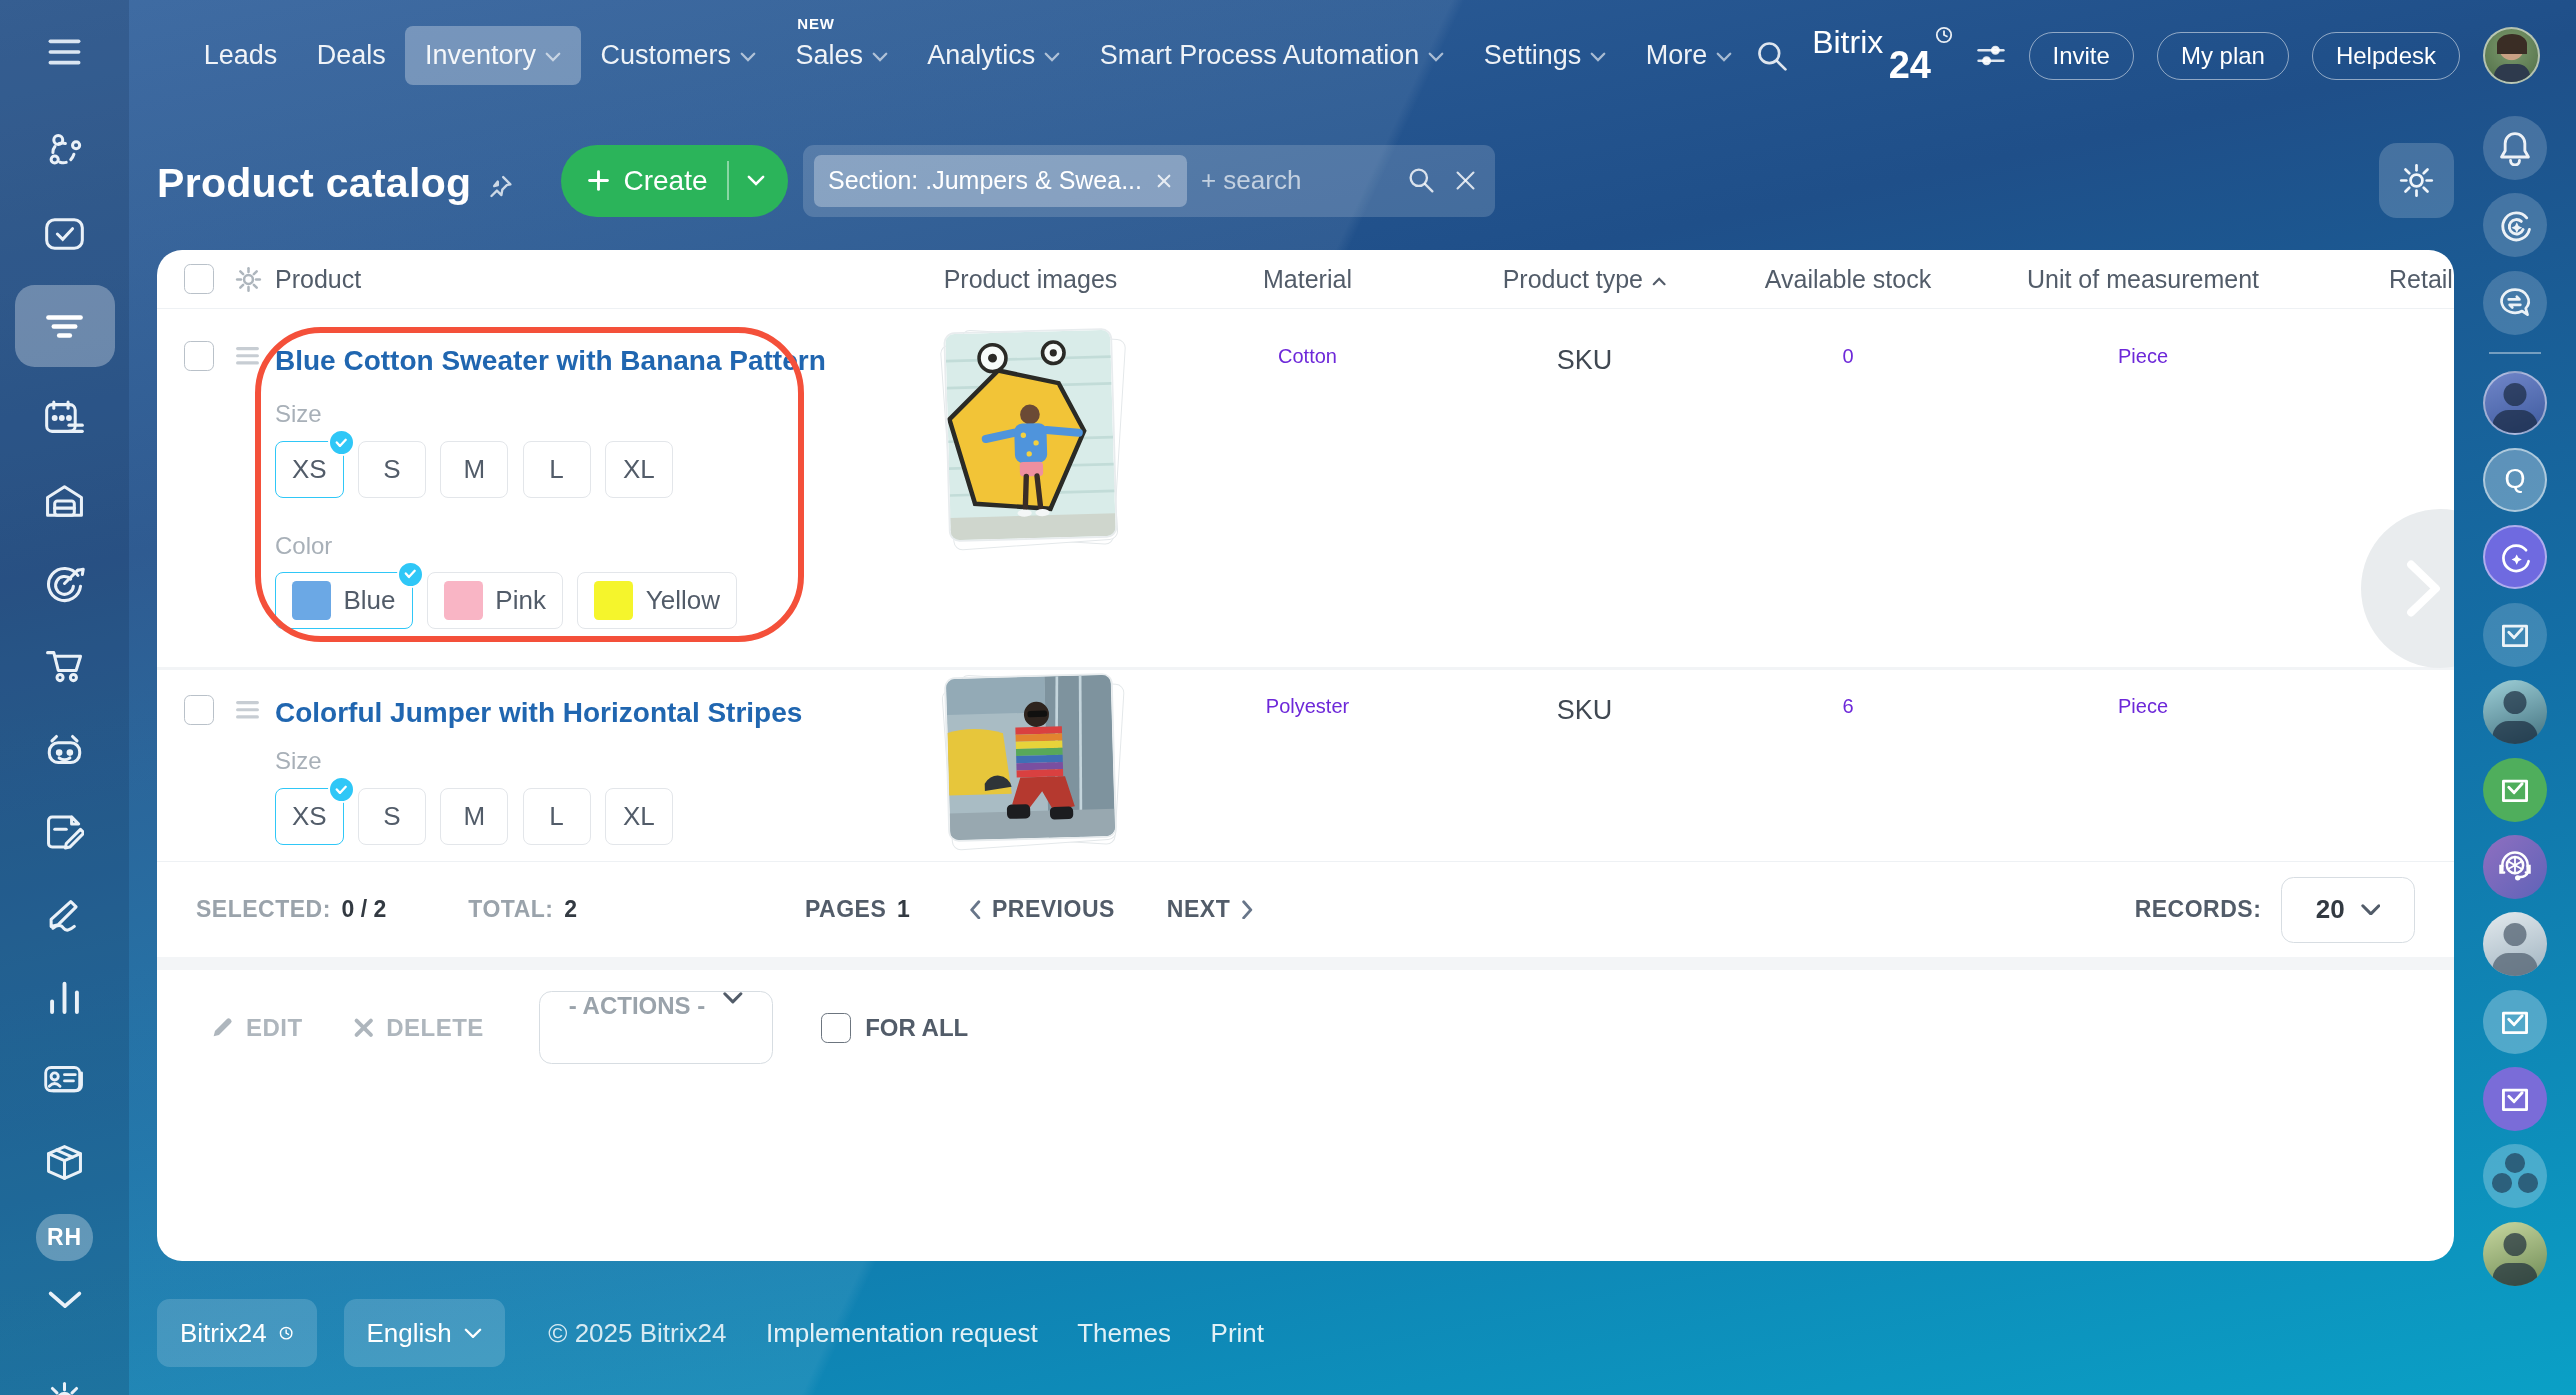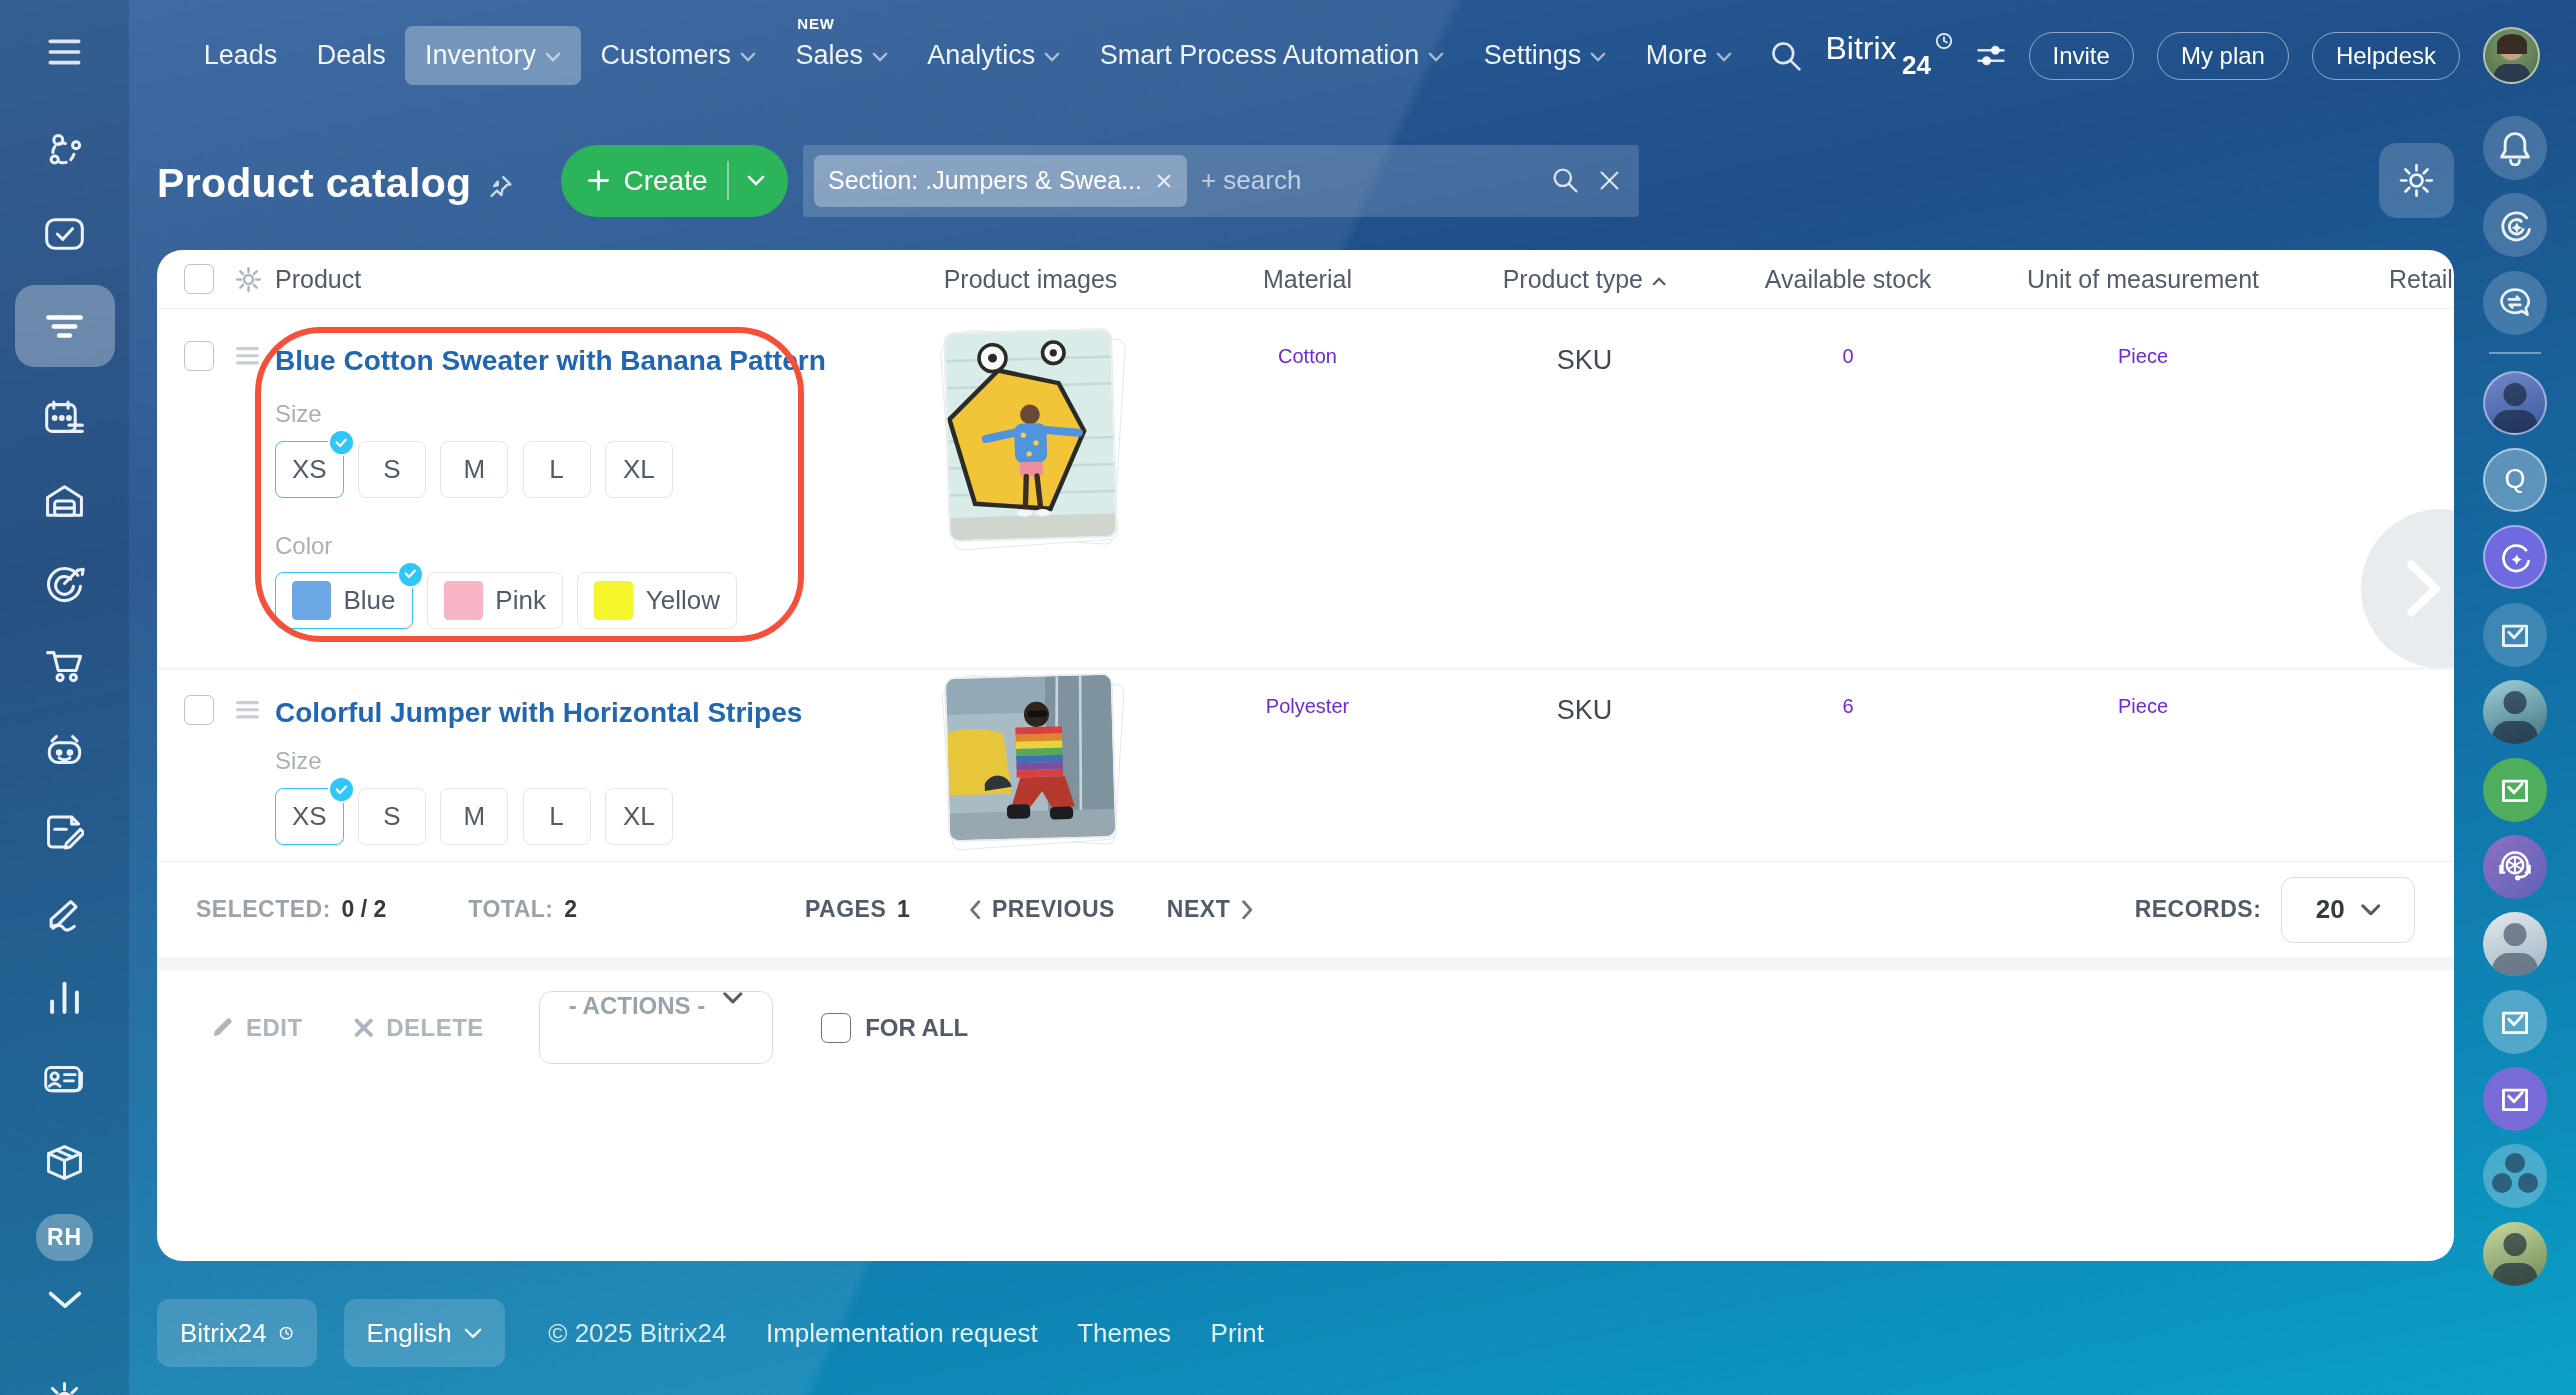--- a/index.html
+++ b/index.html
@@ -27,43 +27,43 @@
     padding:0 36px 0 55px; z-index:4; }
   .nav-item{ color:rgba(255,255,255,0.92); font-size:27px; padding:14.3px 19.7px; display:flex; align-items:center; gap:9px;
     cursor:pointer; position:relative; white-space:nowrap; }
   .nav-item .chev{ opacity:.65; margin-top:3.6px; }
   .nav-item.active{ background:rgba(255,255,255,0.30); border-radius:8px;text-align:center; }
   .nav-badge{ position:absolute; top:-10.7px; left:21.5px; font-size:15px; font-weight:bold; color:#fff; letter-spacing:0.9px; }
   .nav-right{ margin-left:auto; display:flex; align-items:center; gap:23px; }
   .nav-search{ color:rgba(255,255,255,0.85); cursor:pointer; }
   .logo{ display:flex; align-items:flex-start; color:#fff; cursor:pointer; }
   .logo .b1{ font-size:32px; font-weight:400; }
-  .logo .b2{ font-size:26px; font-weight:bold; margin-left:5.4px;margin-top:20px; }
+  .logo .b2{ font-size:38px; font-weight:bold; margin-left:5.4px;margin-top:20px; }
   .logo .clock{ margin:1.8px 0 0 3.6px; opacity:.9; }
   .pill-btn{ border:1.8px solid rgba(255,255,255,0.5); border-radius:27px; color:#fff; font-size:24px;
     padding:9px 23px; cursor:pointer; white-space:nowrap; }
   .avatar-top{ width:57px; height:57px; border-radius:50%; border:2.7px solid rgba(255,255,255,0.55);
     background:radial-gradient(circle at 50% 35%, #c9a184 28%, #6f8d62 30%, #4e6b45 100%); position:relative; overflow:hidden; cursor:pointer;}
   .avatar-top::after{ content:''; position:absolute; left:50%; bottom:-5.4px; transform:translateX(-50%);
     width:36px; height:23px; border-radius:12.5px 12.5px 0 0; background:#2e3a4d; }
   .avatar-top::before{ content:''; position:absolute; left:50%; top:5.4px; transform:translateX(-50%);
     width:30px; height:19.7px; border-radius:50% 50% 0 0; background:#3a2d25; }
 
   
   .page-head{ position:absolute; left:157px; top:134px; width:2297px; height:98px; z-index:2; }
   .page-title-wrap{ position:absolute; left:0; top:50%; transform:translateY(-50%); display:flex; align-items:center; gap:16px;}
   .page-title{ color:#fff; font-size:41px; font-weight:bold; letter-spacing:0.3px; }
   .pin{ color:rgba(255,255,255,0.75); cursor:pointer; margin-top:7.2px;}
   .create-btn{ position:absolute; left:404px; top:10.7px; height:72px; background:#2bb45a; border-radius:38px;
     display:flex; align-items:center; padding:0 5.4px 0 25px; cursor:pointer; color:#fff; }
   .create-btn .lbl{ font-size:28px; margin:0 19.7px 0 12.5px; }
   .create-btn .divider{ width:1.8px; height:39px; background:rgba(255,255,255,0.45); }
   .create-btn .dd{ padding:0 18px; display:flex; align-items:center; }
-  .filterbar{ position:absolute; left:646px; top:10.7px; width:836px; height:72px; background:rgba(255,255,255,0.16);
-    border-radius:4px; display:flex; align-items:center; padding:0 18px 0 10.7px; }
+  .filterbar{ position:absolute; left:646px; top:10.7px; width:692px; height:72px; background:rgba(255,255,255,0.16);
+    border-radius:11px; display:flex; align-items:center; padding:0 18px 0 10.7px; }
   .fchip{ background:rgba(255,255,255,0.30); border-radius:7.2px; height:52px; display:flex; align-items:center;
     padding:0 14.3px; color:#fff; font-size:25px; cursor:pointer; white-space:nowrap;}
   .fchip .x{ margin-left:14.3px; opacity:.8; cursor:pointer; }
   .fsearch{ flex:1; background:transparent; border:none; outline:none; color:#fff; font-size:26px; margin-left:14.3px; min-width:54px;}
   .fsearch::placeholder{ color:rgba(255,255,255,0.65); }
   .ficons{ display:flex; align-items:center; gap:18px; color:rgba(255,255,255,0.8); }
   .head-gear{ position:absolute; left:2222px; top:9px; width:75px; height:75px; border-radius:18px;
     background:rgba(255,255,255,0.18); display:flex; align-items:center; justify-content:center; color:#f0f5fa; cursor:pointer; }
 
   

